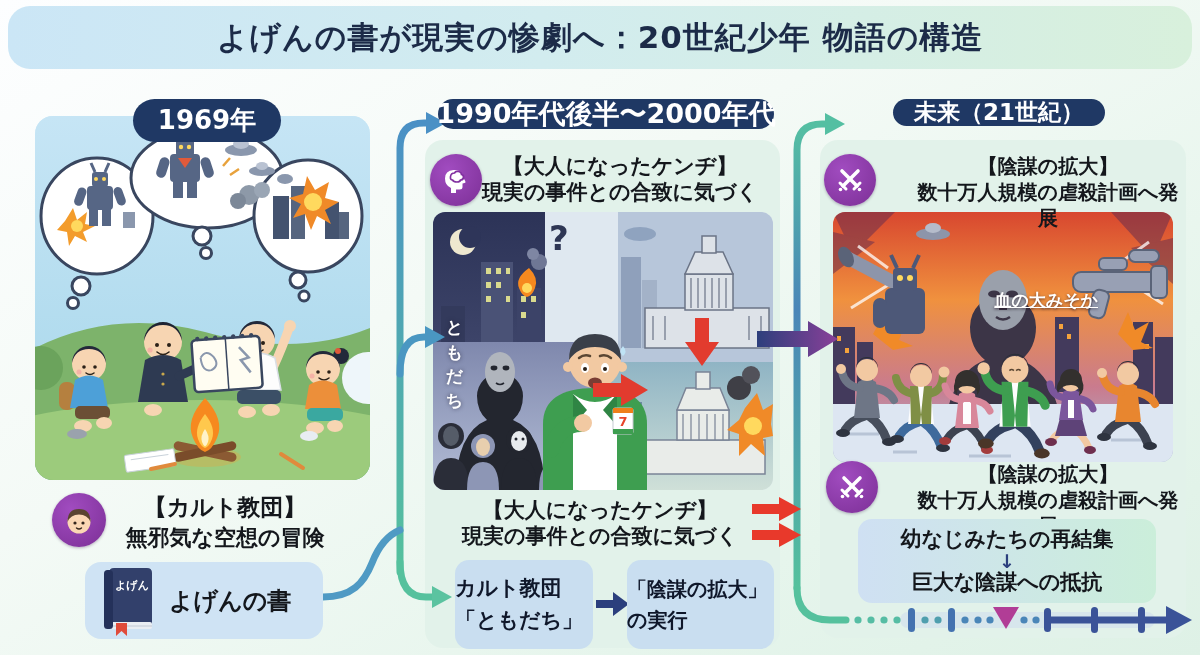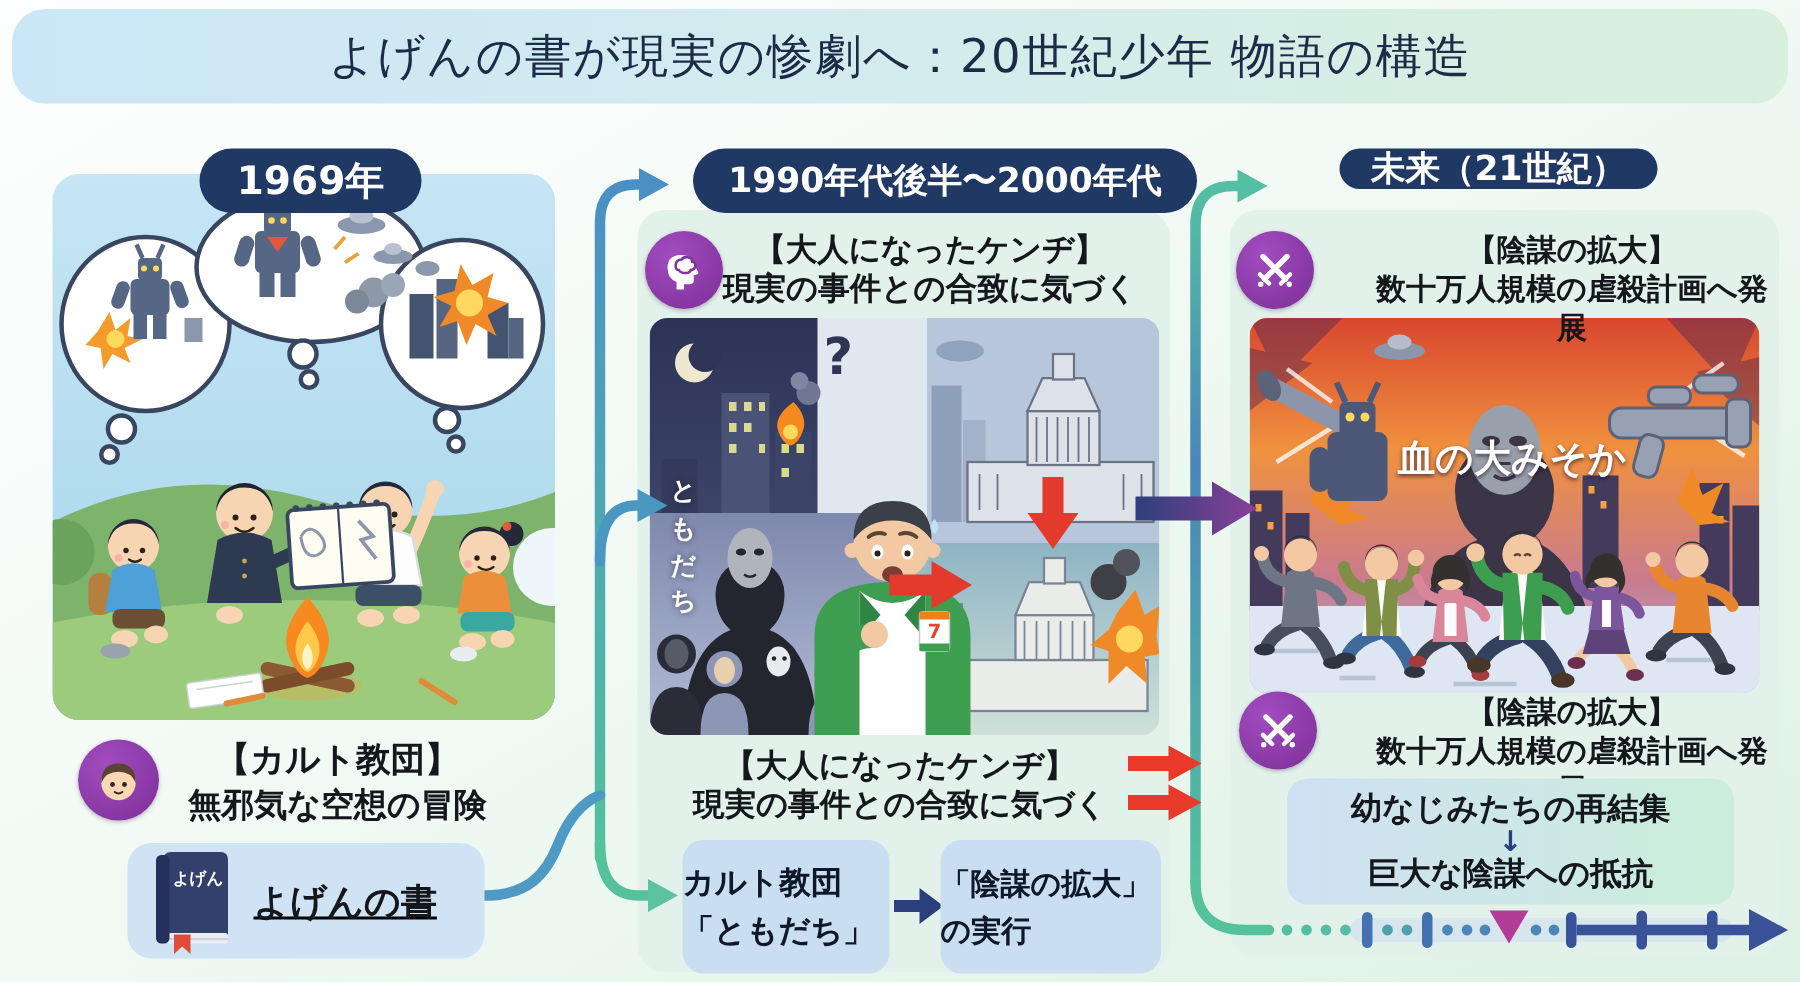--- a/index.html
+++ b/index.html
@@ -2,25 +2,25 @@
 <html lang="ja"><head>
 <meta charset="utf-8">
 <style>
   * { margin:0; padding:0; box-sizing:border-box; }
   body { font-family:"DejaVu Sans","Liberation Sans",sans-serif; background:#fff; }
   .stage { position:relative; width:1200px; height:655px; overflow:hidden;
     background:linear-gradient(150deg,#fdfeff 0%,#f4faf6 40%,#e6f5ec 75%,#def1e6 100%); }
   .title-band { position:absolute; left:8px; top:6px; width:1184px; height:63px; border-radius:22px;
     background:linear-gradient(90deg,#cbe6f6 0%,#d2ecef 45%,#d8f0dc 100%);
     display:flex; align-items:center; justify-content:center; z-index:3; }
-  .title-band h1 { font-size:31px; font-weight:normal; color:#1c2b48; letter-spacing:1px; white-space:nowrap; }
+  .title-band h1 { font-size:31px; font-weight:bold; color:#1c2b48; letter-spacing:1px; white-space:nowrap; }
   .pill { position:absolute; background:#1f3864; color:#fff; font-weight:bold;
     border-radius:22px; z-index:10; display:flex; align-items:center; justify-content:center; white-space:nowrap; }
   .pill1 { left:133px; top:99px; width:148px; height:43px; font-size:26px;text-align:right; }
-  .pill2 { left:462px; top:99px; width:336px; height:43px; font-size:23px; }
+  .pill2 { left:438px; top:99px; width:336px; height:30px; font-size:27px; }
   .pill3 { left:893px; top:99px; width:212px; height:27px; font-size:23px; }
   .card { position:absolute; border-radius:18px; overflow:hidden; z-index:1; }
   .card1 { left:35px; top:116px; width:335px; height:364px; background:#cfe9f7; }
   .card2 { left:425px; top:140px; width:355px; height:508px; background:#e2f2ea; }
   .card3 { left:820px; top:140px; width:366px; height:498px; background:#e2f2ea; }
   .illus { position:absolute; border-radius:12px; overflow:hidden; z-index:2; }
   .illus2 { left:433px; top:212px; width:340px; height:278px; }
   .illus3 { left:833px; top:212px; width:340px; height:250px; }
   .connectors { position:absolute; left:0; top:0; z-index:5; pointer-events:none; }
   .icon-circle { position:absolute; width:52px; height:52px; border-radius:50%;
@@ -33,39 +33,39 @@
   .caption { position:absolute; z-index:10; text-align:center; color:#14171c; font-weight:bold; }
   .cap1 { left:100px; top:493px; width:250px; }
   .cap1 .l1 { font-size:23px; line-height:1.3; } .cap1 .l2 { font-size:22px; line-height:1.35; }
   .cap2a { left:470px; top:153px; width:300px; }
   .cap2a div, .cap2b div { font-size:21px; line-height:1.25; }
   .cap2b { left:445px; top:497px; width:310px; }
   .cap3a { left:888px; top:153px; width:296px; }
   .cap3a div, .cap3b div { font-size:20px; line-height:1.3;margin-left:24px; }
   .cap3b { left:888px; top:461px; width:296px; }
   .book-box { position:absolute; left:85px; top:562px; width:238px; height:77px; border-radius:16px;
-    background:#cfe3f4; z-index:10; display:flex; align-items:center; gap:14px; padding-left:16px;text-decoration:underline; }
+    background:#cfe3f4; z-index:10; display:flex; align-items:center; gap:14px; padding-left:16px; }
   .book-box .label { font-size:24px; font-weight:bold; color:#14171c; }
   .flow-box { position:absolute; background:#c9def0; border-radius:14px; z-index:10;
     display:flex; flex-direction:column; align-items:flex-start; justify-content:center;
     font-weight:bold; color:#0f172a; text-align:center; }
   .fbox1 { left:455px; top:560px; width:138px; height:89px; font-size:21px; line-height:1.5; }
   .fbox2 { left:627px; top:560px; width:147px; height:89px; font-size:20px; line-height:1.55; }
   .resolve-box { position:absolute; left:858px; top:519px; width:298px; height:84px; border-radius:14px;
     background:linear-gradient(90deg,#cfe0f3,#cbeeda); z-index:10;
     display:flex; flex-direction:column; align-items:center; justify-content:center;
     font-weight:bold; color:#14171c; text-align:right; }
   .resolve-box .rl { font-size:21px; line-height:1.2; }
   .resolve-box .ra { font-size:19px; line-height:0.95; color:#2b3f7d; font-weight:bold; }
   .overlay-txt { position:absolute; z-index:6; font-weight:bold; }
   .question-mark { left:549px; top:218px; font-size:34px; color:#2e3654; }
   .cult-label { left:444px; top:308px; font-size:17px; color:#ffffff; writing-mode:vertical-rl;
     text-orientation:upright; letter-spacing:5px; text-shadow:0 0 4px rgba(20,20,40,.6); }
-  .banner-label { left:918px; top:289px; width:180px; text-align:center; font-size:25px; color:#ffffff;
-    text-shadow:0 1px 3px rgba(30,10,30,.7); }
+  .banner-label { left:918px; top:289px; width:180px; text-align:right; font-size:17px; color:#ffffff;
+    text-shadow:0 1px 3px rgba(30,10,30,.7);text-decoration:underline; }
 </style>
 </head>
 <body>
 
 <div class="stage">
 
   <div class="title-band">
     <h1>よげんの書が現実の惨劇へ：20世紀少年 物語の構造</h1>
   </div>
 

